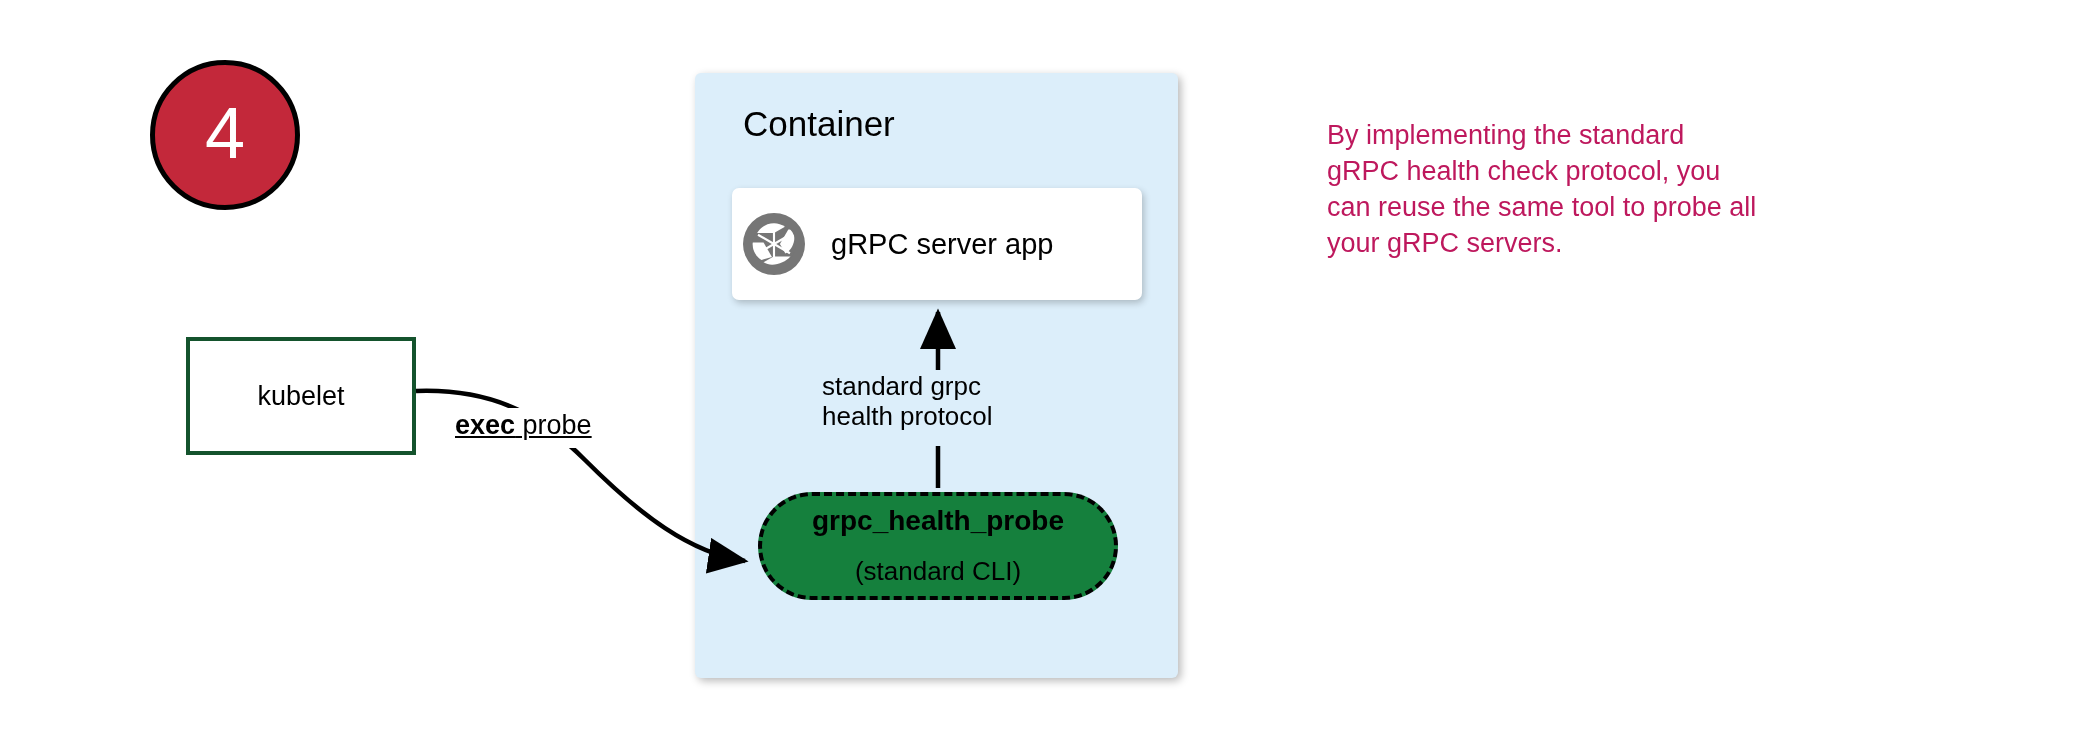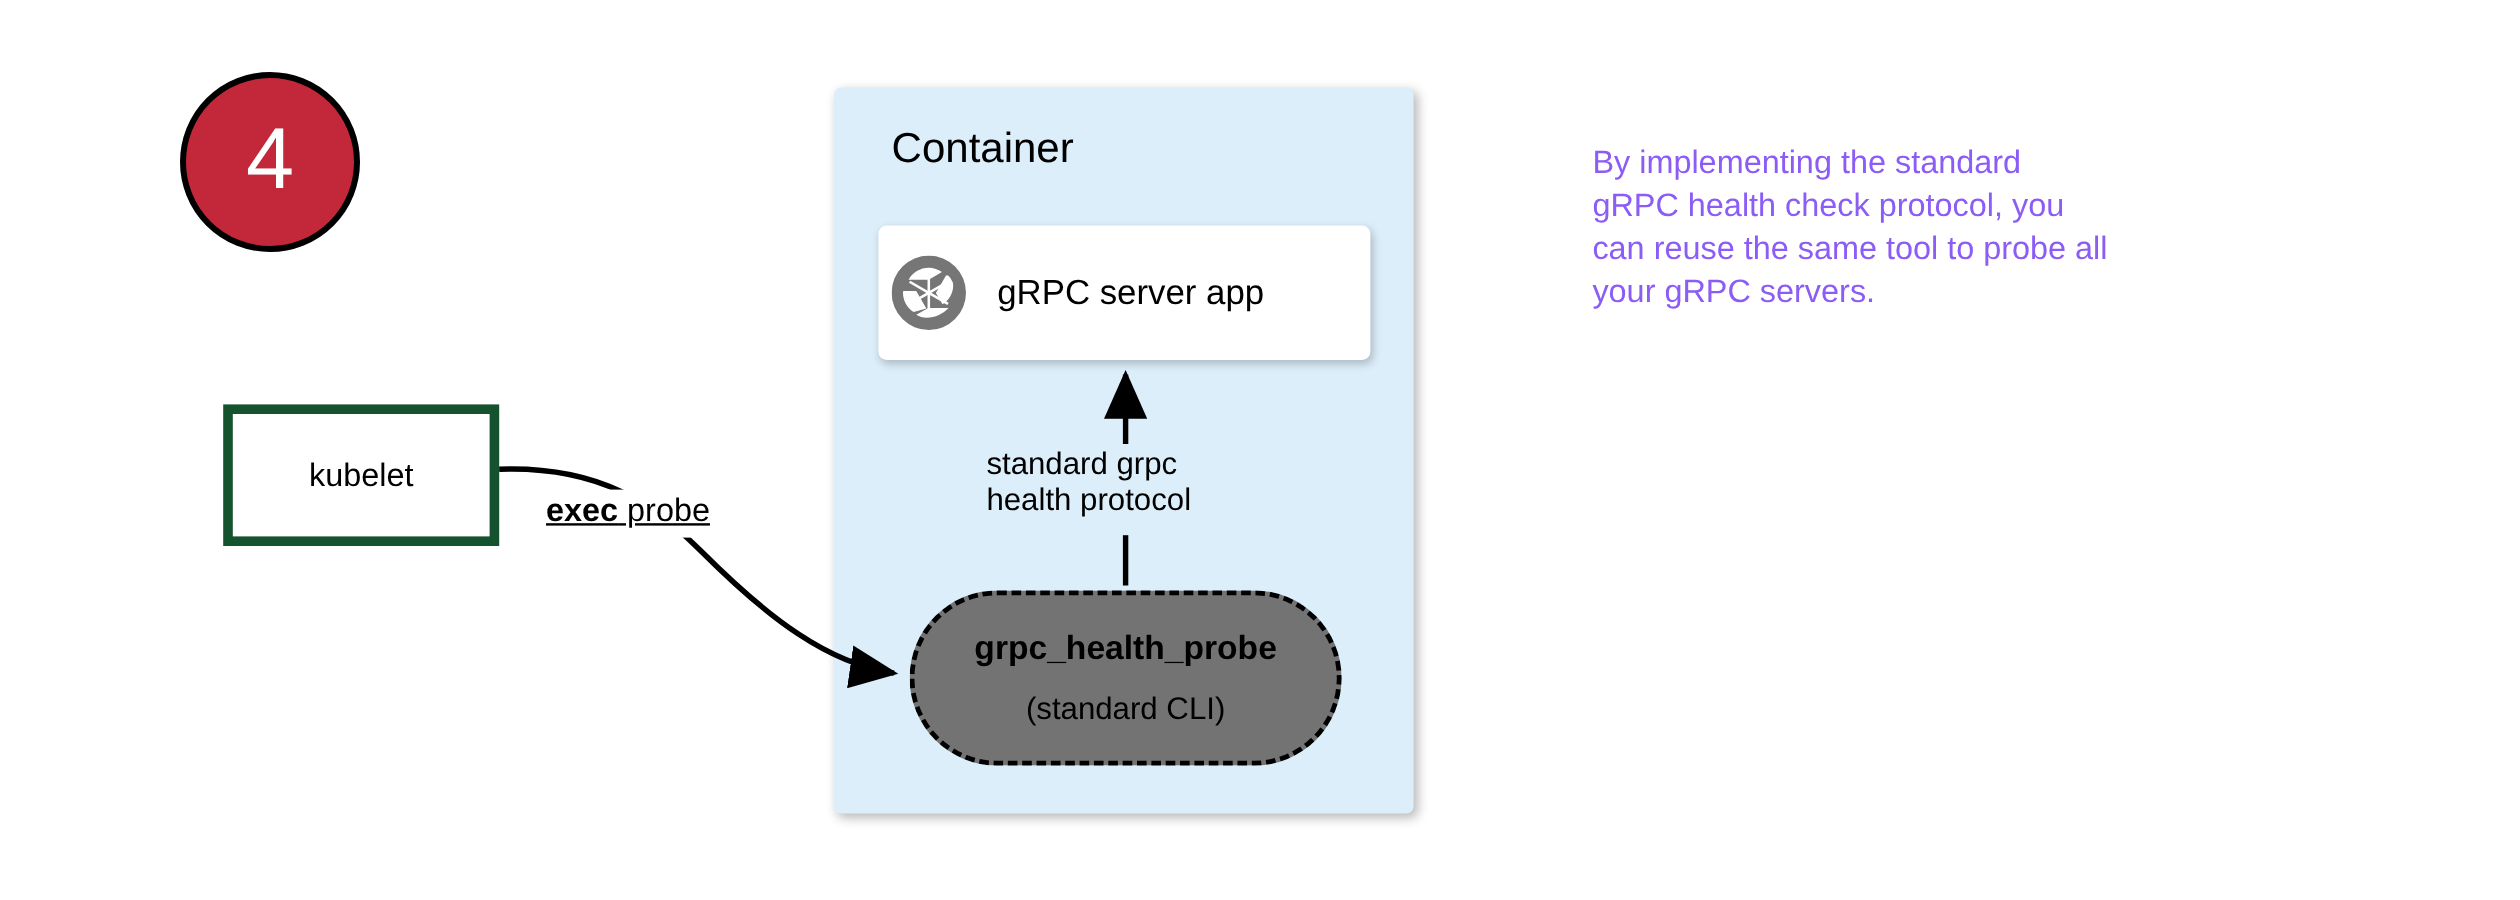--- a/index.html
+++ b/index.html
@@ -96,22 +96,22 @@
     white-space: nowrap;
     color: #000000;
   }
 
   
   .probe-pill {
     position: absolute;
     left: 758px;
     top: 492px;
     width: 360px;
-    height: 146px;
-    background: #737373;
+    height: 108px;
+    background: #15803d;
     border: 4px dashed #000000;
     border-radius: 73px / 73px;
     box-sizing: border-box;
     display: flex;
     flex-direction: column;
     align-items: center;
     justify-content: center;
   }
   .probe-title {
     font-size: 28px;
@@ -128,21 +128,21 @@
   }
 
   
   .kubelet-box {
     position: absolute;
     left: 186px;
     top: 337px;
     width: 230px;
     height: 118px;
     background: #ffffff;
-    border: 8px solid #14532d;
+    border: 4px solid #14532d;
     box-sizing: border-box;
     display: flex;
     align-items: center;
     justify-content: center;
   }
   .kubelet-label {
     font-size: 27px;
     white-space: nowrap;
   }
 
@@ -175,21 +175,21 @@
   }
 
   
   .side-note {
     position: absolute;
     left: 1327px;
     top: 118px;
     width: 600px;
     font-size: 27px;
     line-height: 1.33;
-    color: #8b5cf6;
+    color: #be185d;
   }
   .side-note .line {
     display: block;
     white-space: nowrap;
   }
 
   
   .arrow-layer {
     position: absolute;
     left: 0; top: 0;

